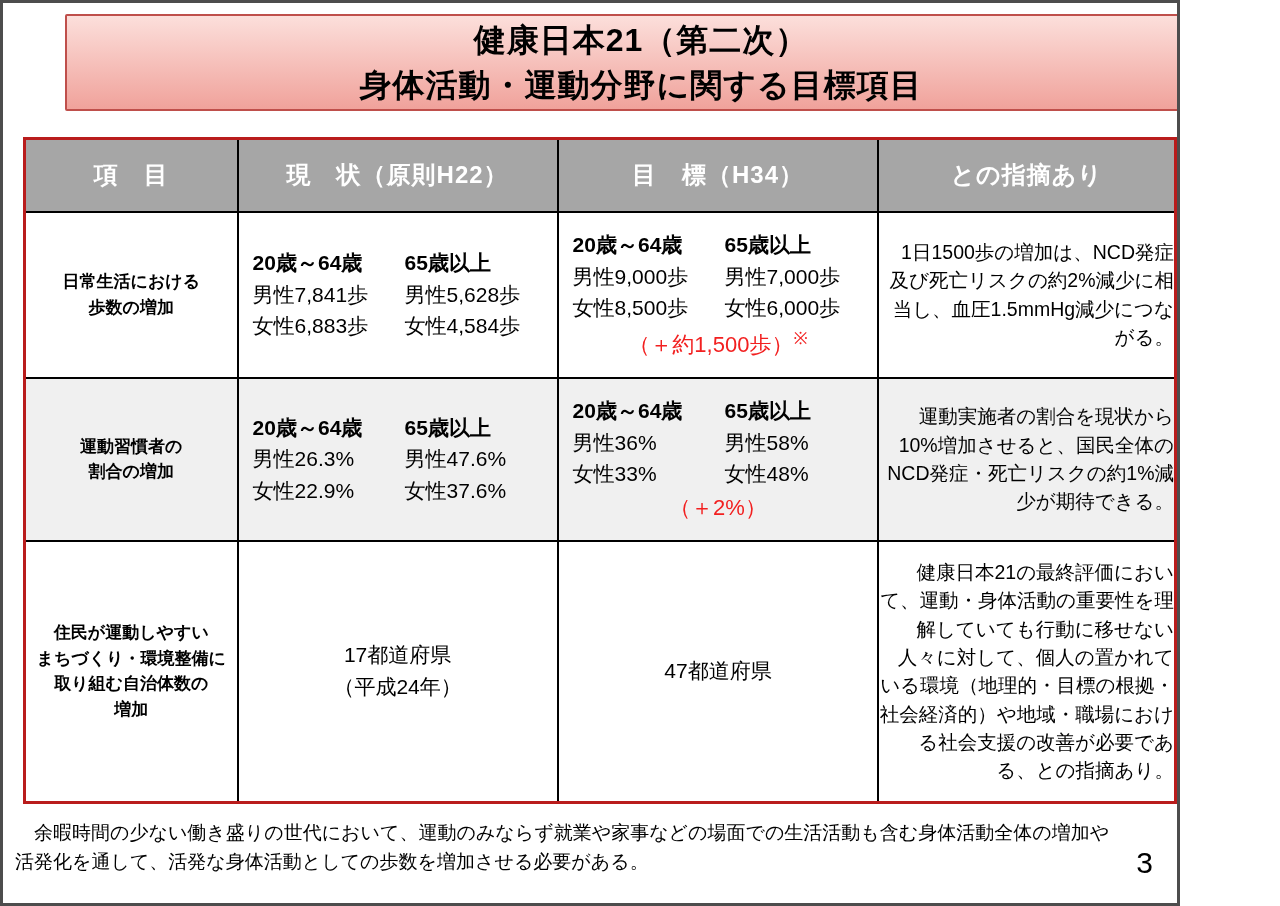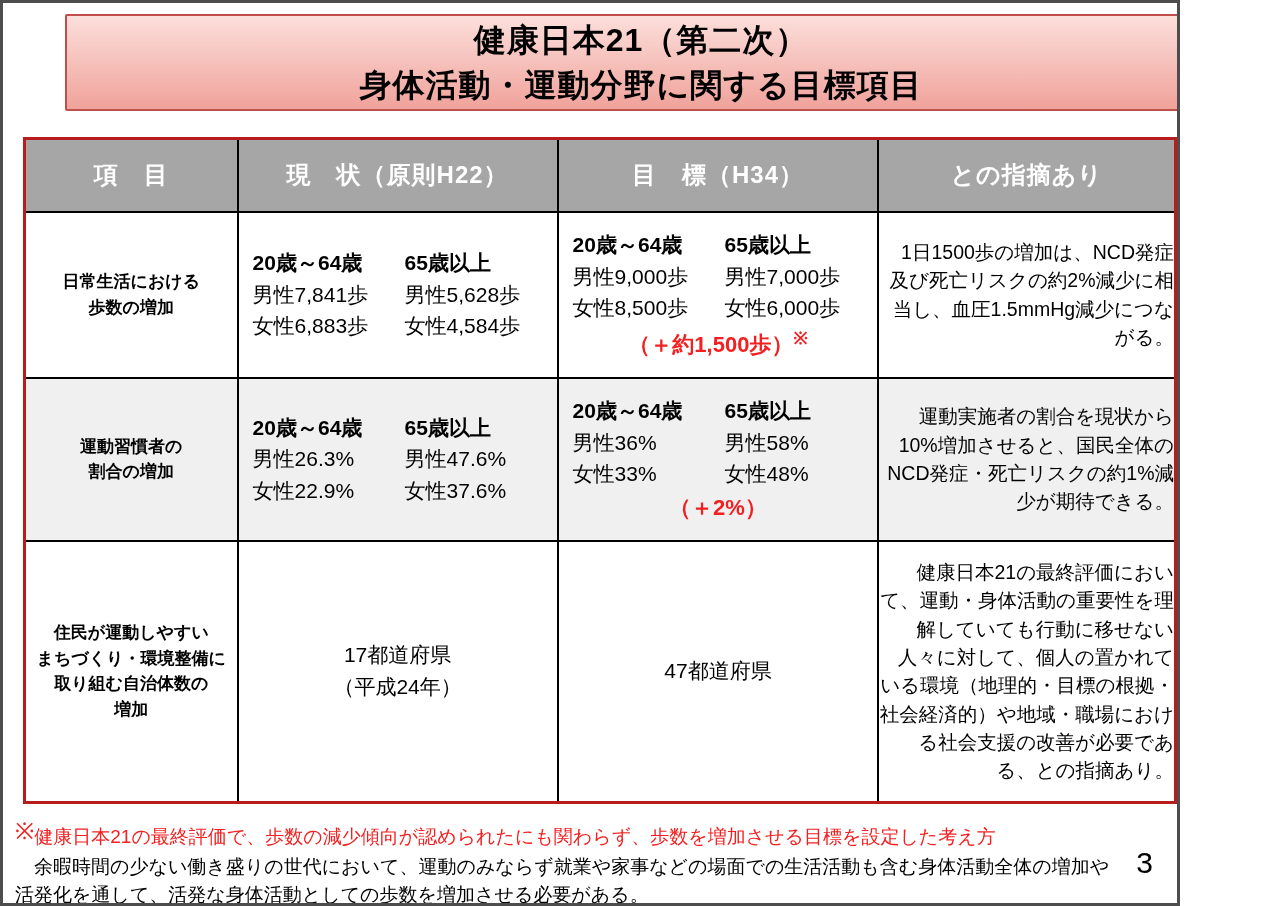--- a/index.html
+++ b/index.html
@@ -51,21 +51,21 @@
   td.item{
     font-size:17px;font-weight:bold;text-align:center;
     white-space:pre-line;line-height:1.5;
   }
   .pairs{display:flex;padding-left:14px;}
   .pcol{width:152px;text-align:left;font-size:21px;line-height:1.5;}
   .pcol .plabel{font-weight:bold;white-space:nowrap;}
   .pcol .v{white-space:nowrap;}
   .cell-note{
     margin-top:2px;text-align:center;
-    color:#f22020;font-weight:bold;font-size:22px;
+    color:#f22020;font-weight:normal;font-size:22px;
   }
   .cell-note .refmark{font-size:17px;vertical-align:8px;}
   td.simple{
     font-size:21px;text-align:center;white-space:pre-line;line-height:1.55;
   }
   td.rationale{
     font-size:19.5px;line-height:1.45;text-align:right;
     padding:4px 7px 4px 9px;
     margin-top:20px;
   }
@@ -188,20 +188,19 @@
 増加</td>
       <td class="simple">17都道府県
 （平成24年）</td>
       <td class="simple">47都道府県</td>
       <td class="rationale">　健康日本21の最終評価において、運動・身体活動の重要性を理解していても行動に移せない人々に対して、個人の置かれている環境（地理的・目標の根拠・社会経済的）や地域・職場における社会支援の改善が必要である、との指摘あり。</td>
     </tr>
   </tbody>
     </table>
 
   <div class="footnote">
-    <div class="fn-red"><span class="refmark">※</span><span>健康日本21の最終評価で、歩数の減少傾向が認められたにも関わらず、歩数を増加させる目標を設定した考え方</span></div>
     <div class="fn-black">　余暇時間の少ない働き盛りの世代において、運動のみならず就業や家事などの場面での生活活動も含む身体活動全体の増加や
 活発化を通して、活発な身体活動としての歩数を増加させる必要がある。</div>
   </div>
 
   <div class="page-number">3</div>
 
 </div>
 
 </body></html>

